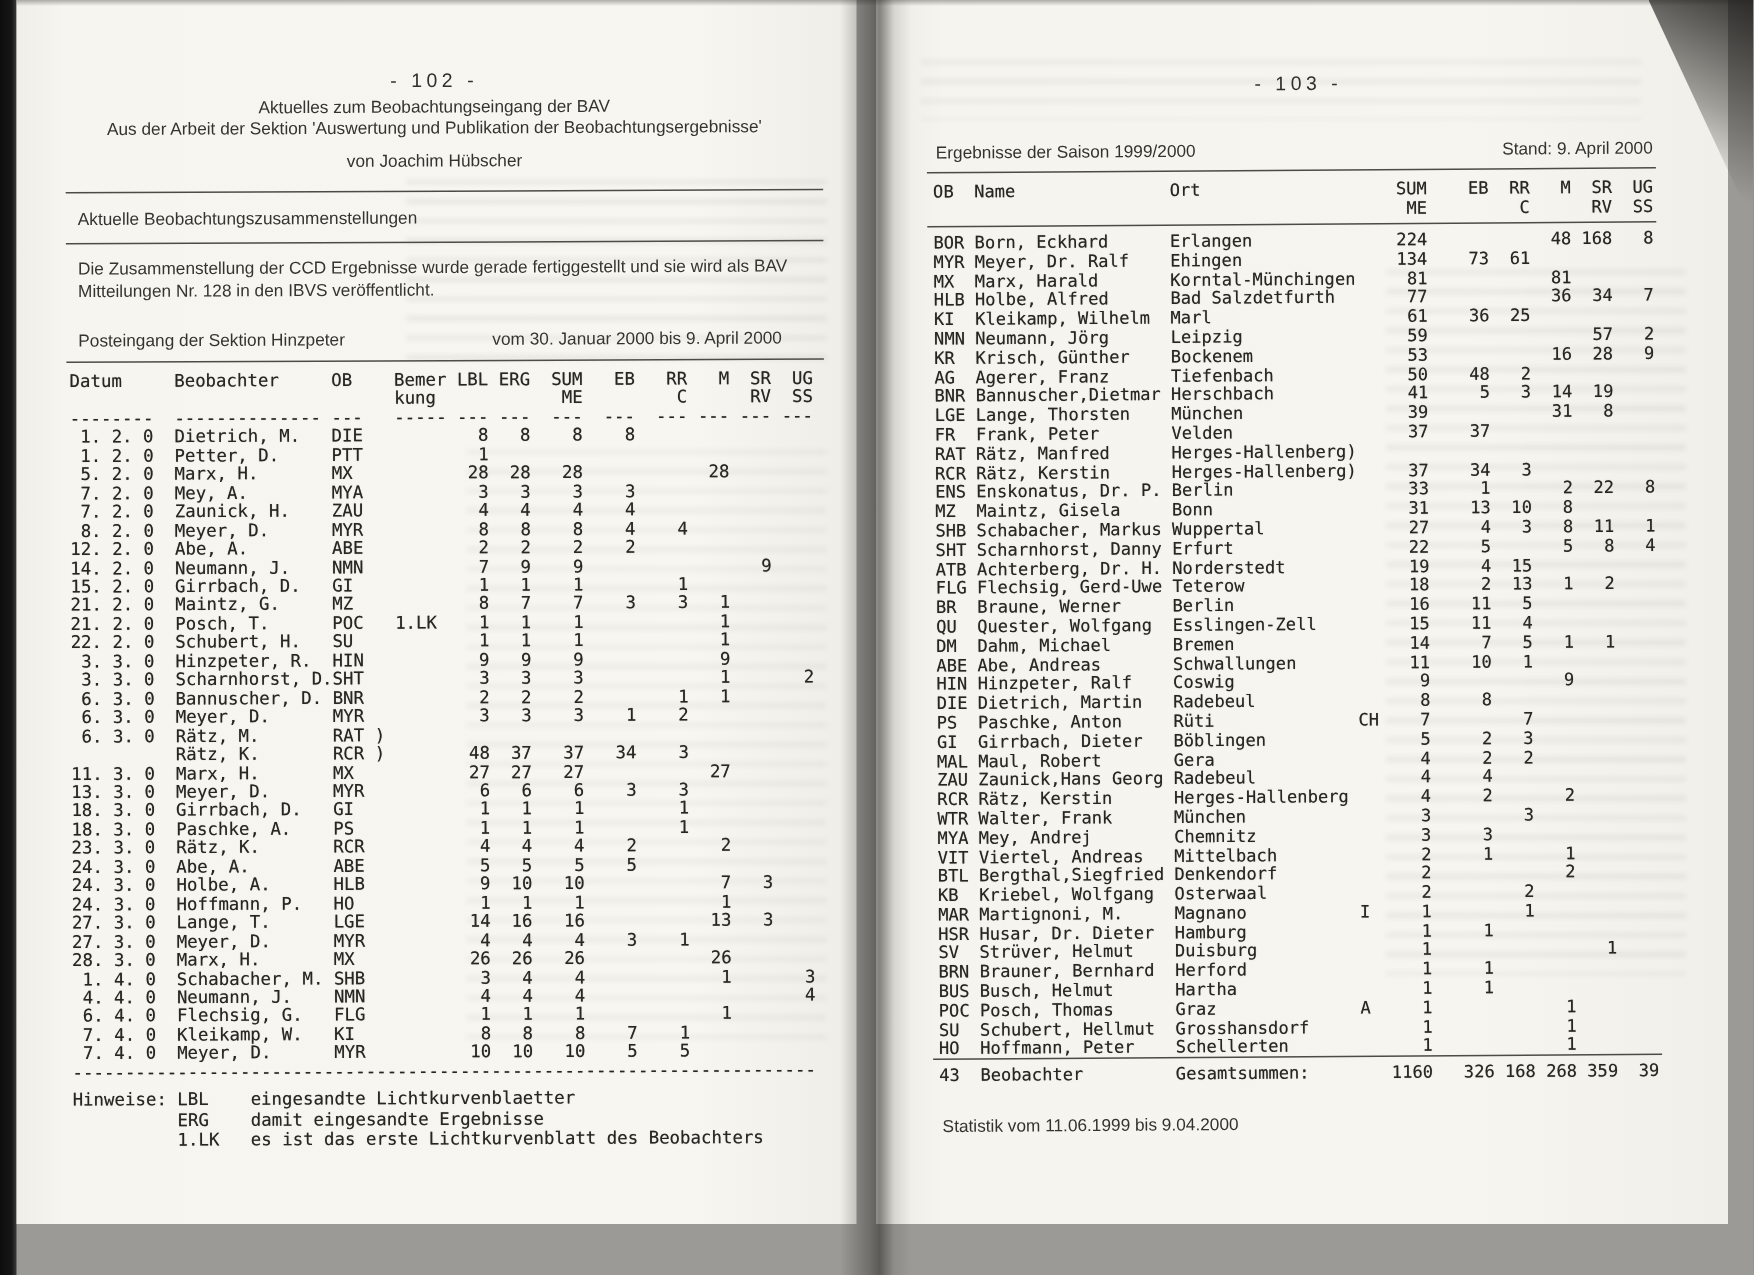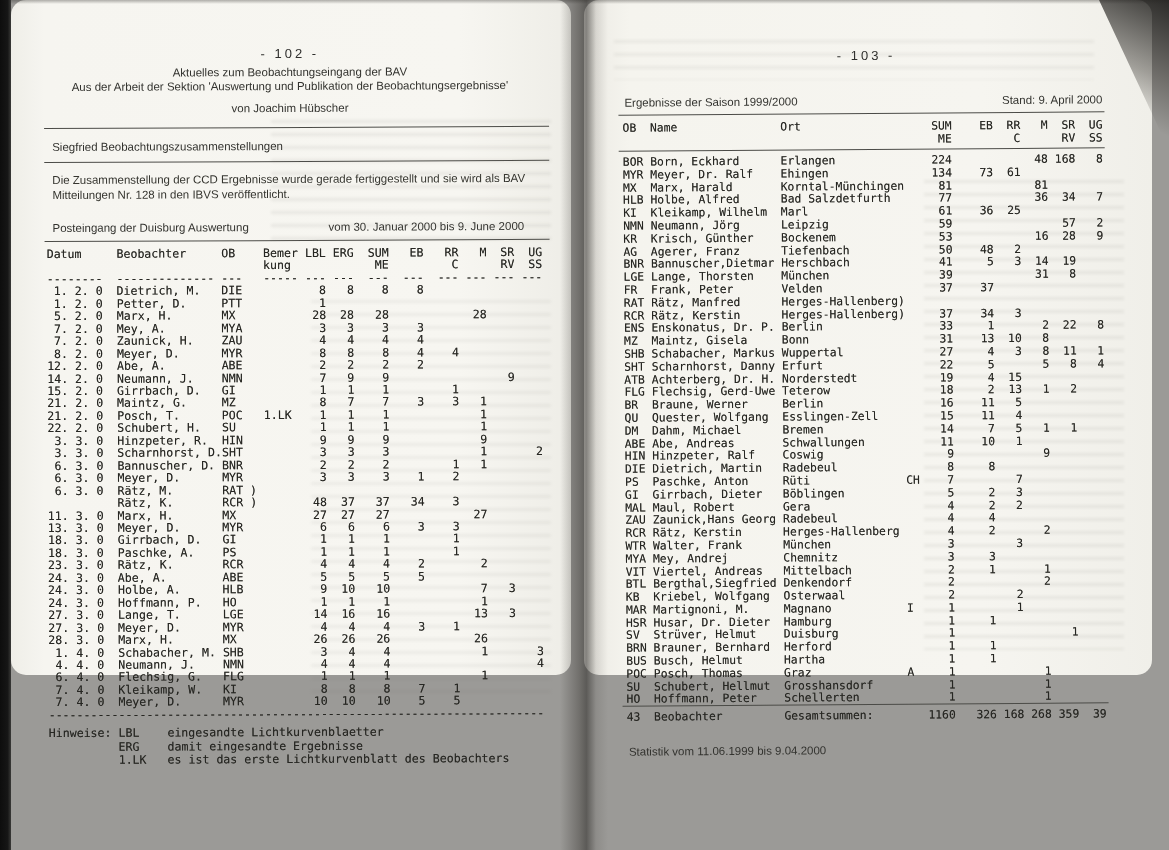--- a/index.html
+++ b/index.html
@@ -1,18 +1,18 @@
 <!DOCTYPE html>
 <html><head>
 <meta charset="utf-8">
 <style>
   html,body{margin:0;padding:0;background:#8e8d8a;}
   #canvas{position:relative;width:1169px;height:850px;overflow:hidden;
           background:#9b9a97;font-family:"Liberation Sans",sans-serif;}
-  .page{position:absolute;top:0;height:675px;border-radius:15px;}
+  .page{position:absolute;top:0;height:816px;}
   #page-left{left:11px;width:560px;background:linear-gradient(90deg,#efeee8 0,#f6f5f0 6%,#f7f6f1 80%,#eeede7 100%);}
   #page-right{left:584px;width:568px;background:linear-gradient(90deg,#eceae4 0,#f5f4ee 8%,#f6f5f0 70%,#f0efe9 100%);}
   .content{position:absolute;inset:0;color:#3a3a38;}
   #page-left .content{transform:rotate(-0.25deg);}
   #page-right .content{transform:rotate(-0.4deg);}
 
   .abs{position:absolute;}
   .ctr{text-align:center;width:100%;}
   .pageno{font-size:13px;letter-spacing:3px;color:#2f2f2d;}
   .title{font-size:11.5px;color:#33332f;}
@@ -48,29 +48,29 @@
 
   <div class="page" id="page-left">
     <div class="content">
       <div class="abs ctr pageno" style="top:46px;">- 102 -</div>
       <div class="abs ctr title" style="top:66px;">Aktuelles zum Beobachtungseingang der BAV</div>
       <div class="abs ctr title" style="top:80px;">Aus der Arbeit der Sektion 'Auswertung und Publikation der Beobachtungsergebnisse'</div>
       <div class="abs ctr title" style="top:102px;">von Joachim Hübscher</div>
 
       <div class="rule" style="left:34px;top:127px;width:505px;"></div>
 
-      <div class="abs subhead" style="left:42px;top:140px;">Siegfried Beobachtungszusammenstellungen</div>
+      <div class="abs subhead" style="left:42px;top:140px;">Aktuelle Beobachtungszusammenstellungen</div>
 
       <div class="rule" style="left:34px;top:161px;width:505px;"></div>
 
       <div class="abs para" style="left:42px;top:172px;width:500px;">Die Zusammenstellung der CCD Ergebnisse wurde gerade fertiggestellt und sie wird als BAV</div>
       <div class="abs para" style="left:42px;top:187px;width:500px;">Mitteilungen Nr. 128 in den IBVS veröffentlicht.</div>
 
-      <div class="abs subhead" style="left:42px;top:221px;">Posteingang der Duisburg Auswertung</div>
-      <div class="abs subhead" style="left:318px;top:221px;">vom 30. Januar 2000 bis 9. June 2000</div>
+      <div class="abs subhead" style="left:42px;top:221px;">Posteingang der Sektion Hinzpeter</div>
+      <div class="abs subhead" style="left:318px;top:221px;">vom 30. Januar 2000 bis 9. April 2000</div>
 
       <div class="rule" style="left:34px;top:240px;width:505px;"></div>
 
       <pre class="mono abs" id="left-table" style="left:36px;top:247px;"><div>Datum     Beobachter     OB    Bemer LBL ERG  SUM   EB   RR   M  SR  UG</div><div>                               kung            ME         C      RV  SS</div><div>--------  -------------- ---   ----- --- ---  ---  ---  --- --- --- ---</div><div> 1. 2. 0  Dietrich, M.   DIE           8   8    8    8                 </div><div> 1. 2. 0  Petter, D.     PTT           1                               </div><div> 5. 2. 0  Marx, H.       MX           28  28   28            28        </div><div> 7. 2. 0  Mey, A.        MYA           3   3    3    3                 </div><div> 7. 2. 0  Zaunick, H.    ZAU           4   4    4    4                 </div><div> 8. 2. 0  Meyer, D.      MYR           8   8    8    4    4            </div><div>12. 2. 0  Abe, A.        ABE           2   2    2    2                 </div><div>14. 2. 0  Neumann, J.    NMN           7   9    9                 9    </div><div>15. 2. 0  Girrbach, D.   GI            1   1    1         1            </div><div>21. 2. 0  Maintz, G.     MZ            8   7    7    3    3   1        </div><div>21. 2. 0  Posch, T.      POC   1.LK    1   1    1             1        </div><div>22. 2. 0  Schubert, H.   SU            1   1    1             1        </div><div> 3. 3. 0  Hinzpeter, R.  HIN           9   9    9             9        </div><div> 3. 3. 0  Scharnhorst, D.SHT           3   3    3             1       2</div><div> 6. 3. 0  Bannuscher, D. BNR           2   2    2         1   1        </div><div> 6. 3. 0  Meyer, D.      MYR           3   3    3    1    2            </div><div> 6. 3. 0  Rätz, M.       RAT )                                         </div><div>          Rätz, K.       RCR )        48  37   37   34    3            </div><div>11. 3. 0  Marx, H.       MX           27  27   27            27        </div><div>13. 3. 0  Meyer, D.      MYR           6   6    6    3    3            </div><div>18. 3. 0  Girrbach, D.   GI            1   1    1         1            </div><div>18. 3. 0  Paschke, A.    PS            1   1    1         1            </div><div>23. 3. 0  Rätz, K.       RCR           4   4    4    2        2        </div><div>24. 3. 0  Abe, A.        ABE           5   5    5    5                 </div><div>24. 3. 0  Holbe, A.      HLB           9  10   10             7   3    </div><div>24. 3. 0  Hoffmann, P.   HO            1   1    1             1        </div><div>27. 3. 0  Lange, T.      LGE          14  16   16            13   3    </div><div>27. 3. 0  Meyer, D.      MYR           4   4    4    3    1            </div><div>28. 3. 0  Marx, H.       MX           26  26   26            26        </div><div> 1. 4. 0  Schabacher, M. SHB           3   4    4             1       3</div><div> 4. 4. 0  Neumann, J.    NMN           4   4    4                     4</div><div> 6. 4. 0  Flechsig, G.   FLG           1   1    1             1        </div><div> 7. 4. 0  Kleikamp, W.   KI            8   8    8    7    1            </div><div> 7. 4. 0  Meyer, D.      MYR          10  10   10    5    5            </div><div>-----------------------------------------------------------------------</div></pre>
 
       <pre class="mono abs" id="left-hinweise" style="left:36px;top:726px;"><div>Hinweise: LBL    eingesandte Lichtkurvenblaetter</div><div>          ERG    damit eingesandte Ergebnisse</div><div>          1.LK   es ist das erste Lichtkurvenblatt des Beobachters</div></pre>
     </div>
     <div class="ghost" style="left:260px;top:120px;width:280px;height:120px;opacity:.20;"></div>
     <div class="ghost" style="left:300px;top:300px;width:240px;height:400px;opacity:.14;"></div>
   </div>

